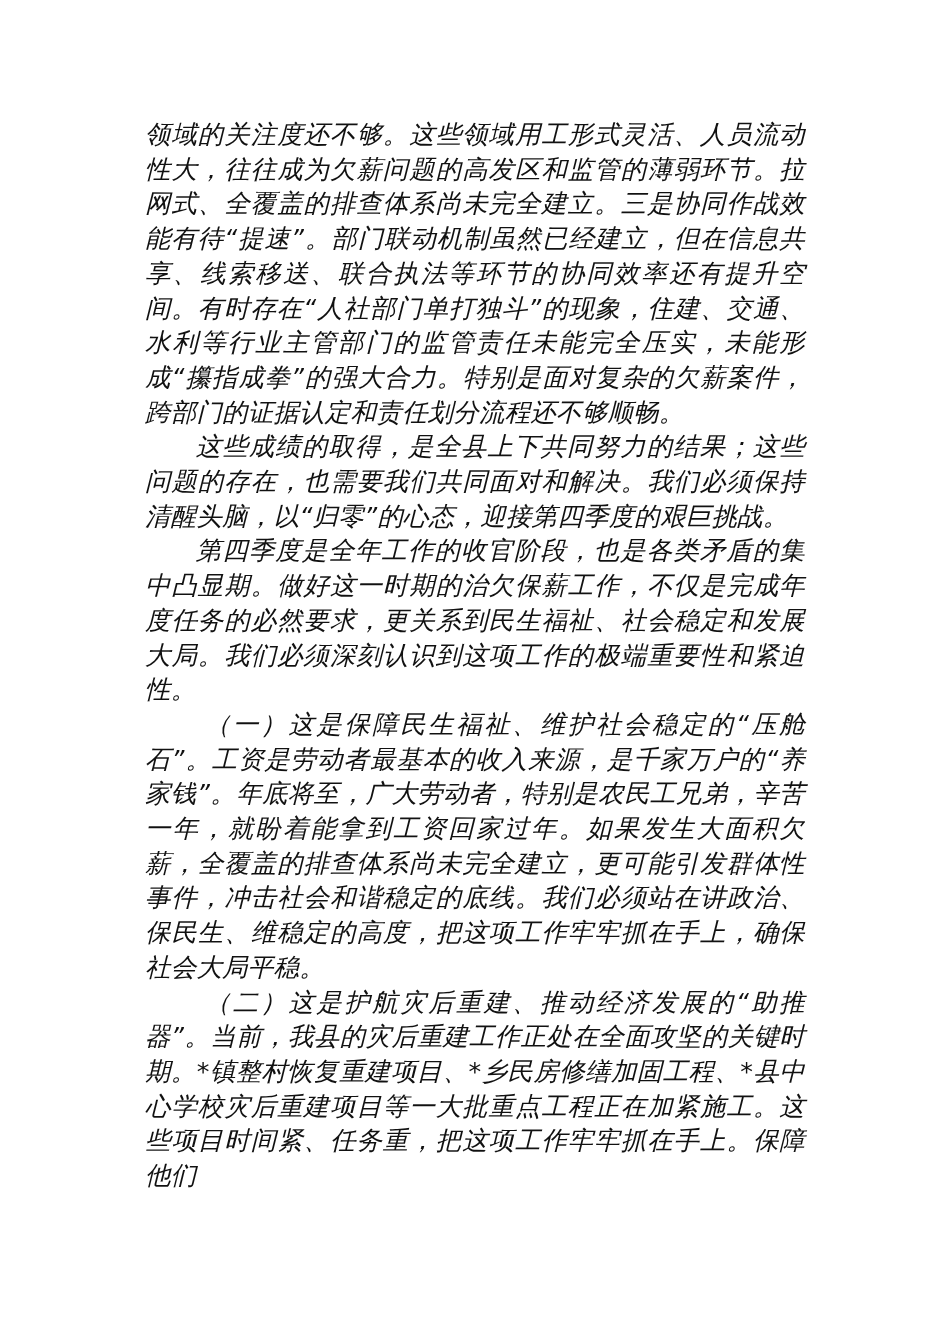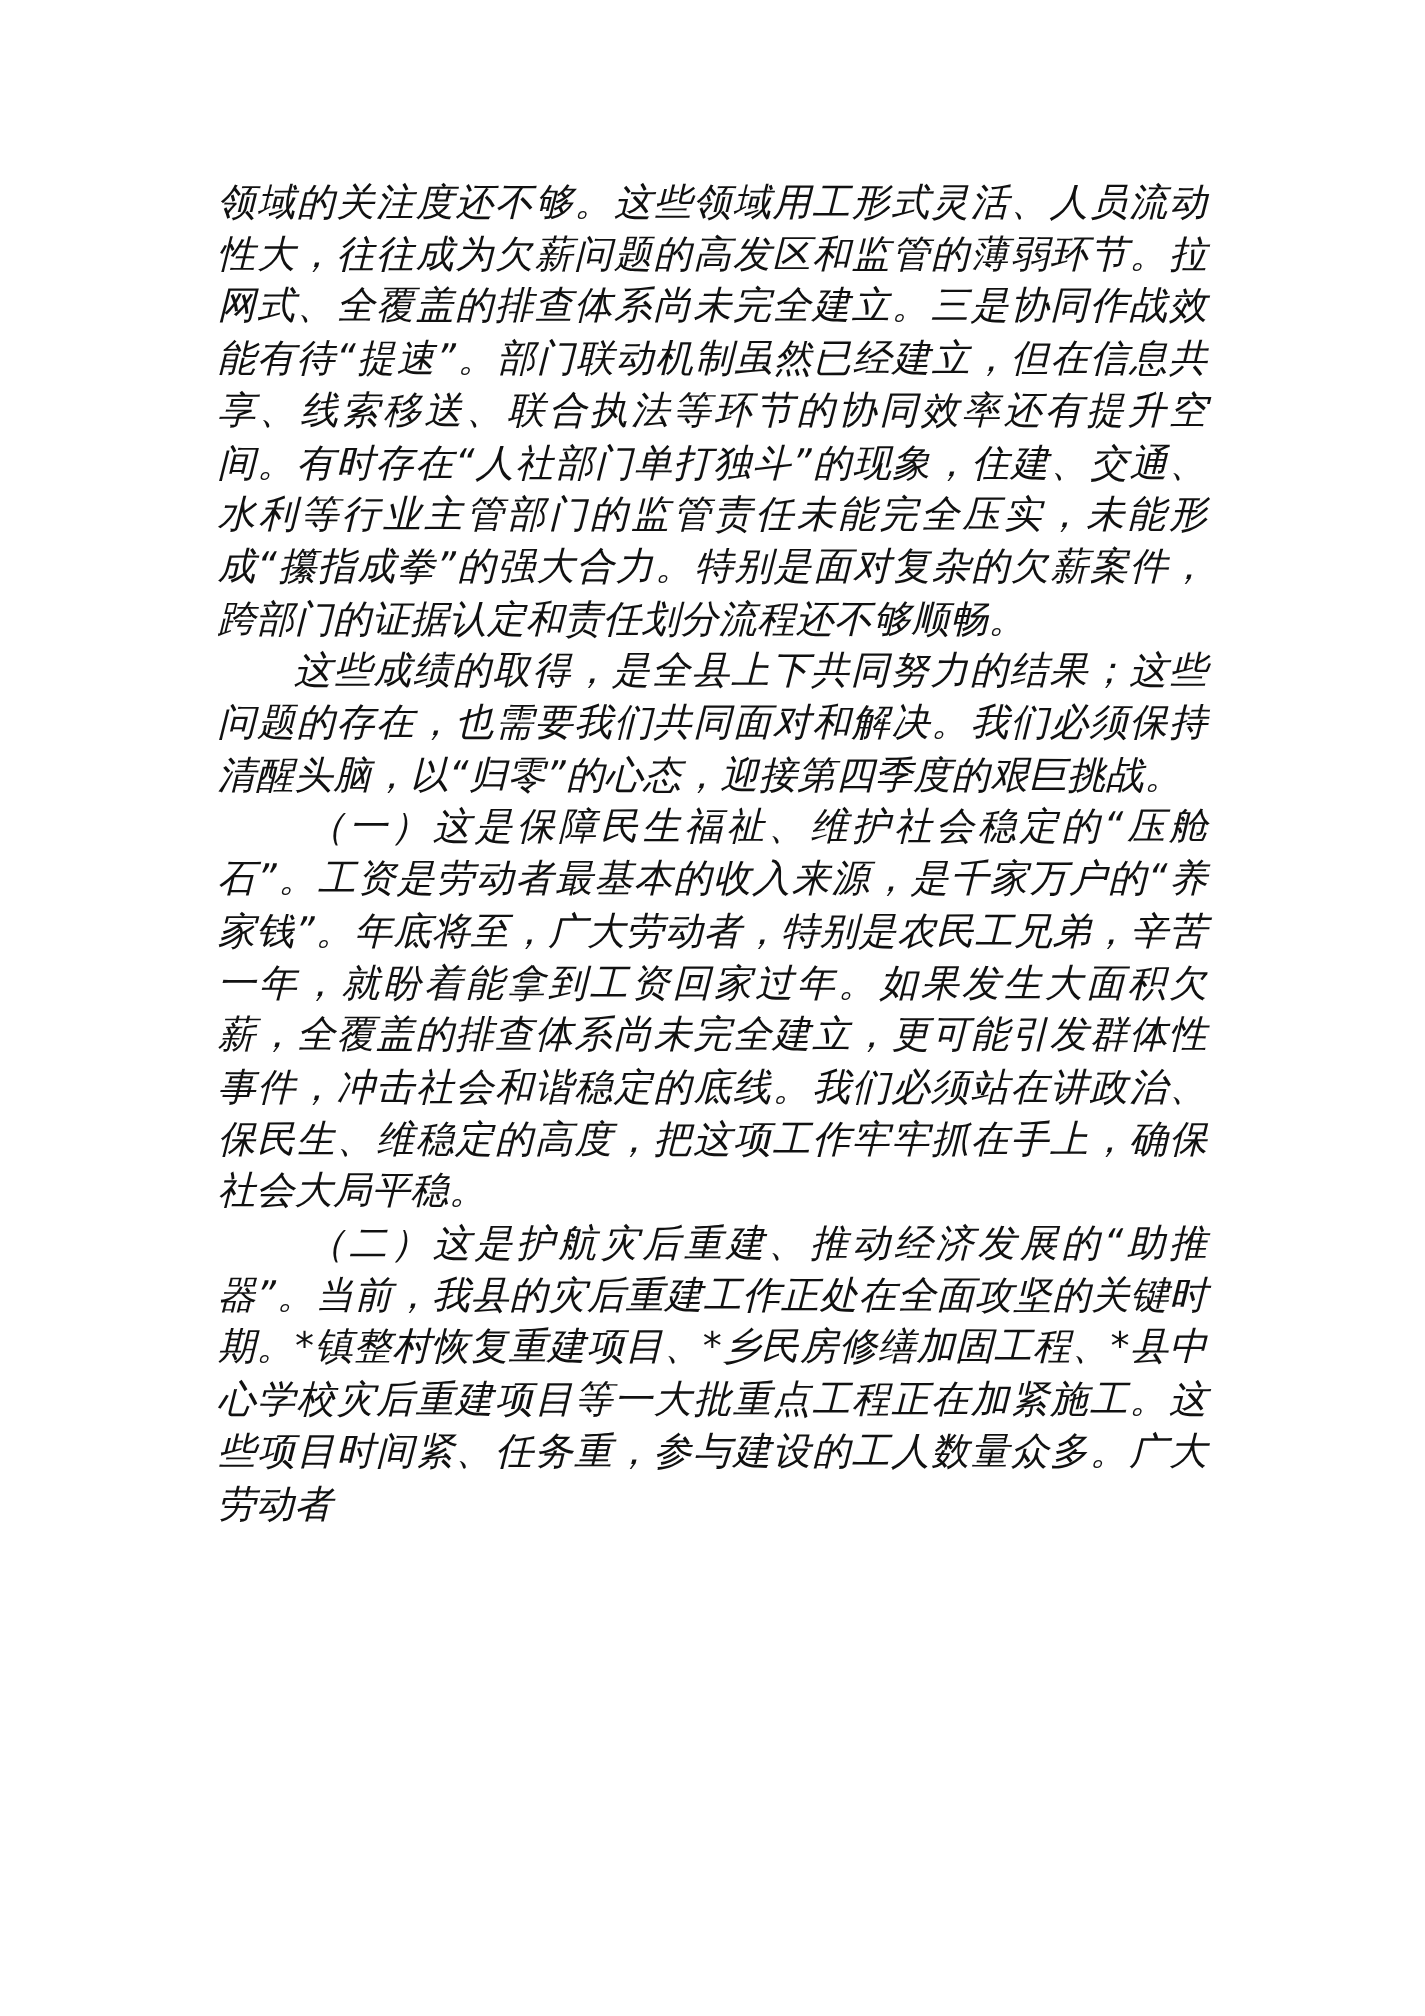--- a/index.html
+++ b/index.html
@@ -51,16 +51,17 @@
       text-indent: 2em;
     }
   </style>
 </head>
 <body>
 
 <div class="page">
   <div class="content">
     <p class="para">领域的关注度还不够。这些领域用工形式灵活、人员流动性大，往往成为欠薪问题的高发区和监管的薄弱环节。拉网式、全覆盖的排查体系尚未完全建立。三是协同作战效能有待“提速”。部门联动机制虽然已经建立，但在信息共享、线索移送、联合执法等环节的协同效率还有提升空间。有时存在“人社部门单打独斗”的现象，住建、交通、水利等行业主管部门的监管责任未能完全压实，未能形成“攥指成拳”的强大合力。特别是面对复杂的欠薪案件，跨部门的证据认定和责任划分流程还不够顺畅。</p>
     <p class="para indent">这些成绩的取得，是全县上下共同努力的结果；这些问题的存在，也需要我们共同面对和解决。我们必须保持清醒头脑，以“归零”的心态，迎接第四季度的艰巨挑战。</p>
+    <p class="para indent">第四季度是全年工作的收官阶段，也是各类矛盾的集中凸显期。做好这一时期的治欠保薪工作，不仅是完成年度任务的必然要求，更关系到民生福祉、社会稳定和发展大局。我们必须深刻认识到这项工作的极端重要性和紧迫性。</p>
     <p class="para indent-sub">（一）这是保障民生福祉、维护社会稳定的“压舱石”。工资是劳动者最基本的收入来源，是千家万户的“养家钱”。年底将至，广大劳动者，特别是农民工兄弟，辛苦一年，就盼着能拿到工资回家过年。如果发生大面积欠薪，全覆盖的排查体系尚未完全建立，更可能引发群体性事件，冲击社会和谐稳定的底线。我们必须站在讲政治、保民生、维稳定的高度，把这项工作牢牢抓在手上，确保社会大局平稳。</p>
-    <p class="para indent-sub">（二）这是护航灾后重建、推动经济发展的“助推器”。当前，我县的灾后重建工作正处在全面攻坚的关键时期。*镇整村恢复重建项目、*乡民房修缮加固工程、*县中心学校灾后重建项目等一大批重点工程正在加紧施工。这些项目时间紧、任务重，参与建设的工人数量众多。广大劳动者</p>
+    <p class="para indent-sub">（二）这是护航灾后重建、推动经济发展的“助推器”。当前，我县的灾后重建工作正处在全面攻坚的关键时期。*镇整村恢复重建项目、*乡民房修缮加固工程、*县中心学校灾后重建项目等一大批重点工程正在加紧施工。这些项目时间紧、任务重，把这项工作牢牢抓在手上。保障他们</p>
   </div>
 </div>
 
 </body></html>

